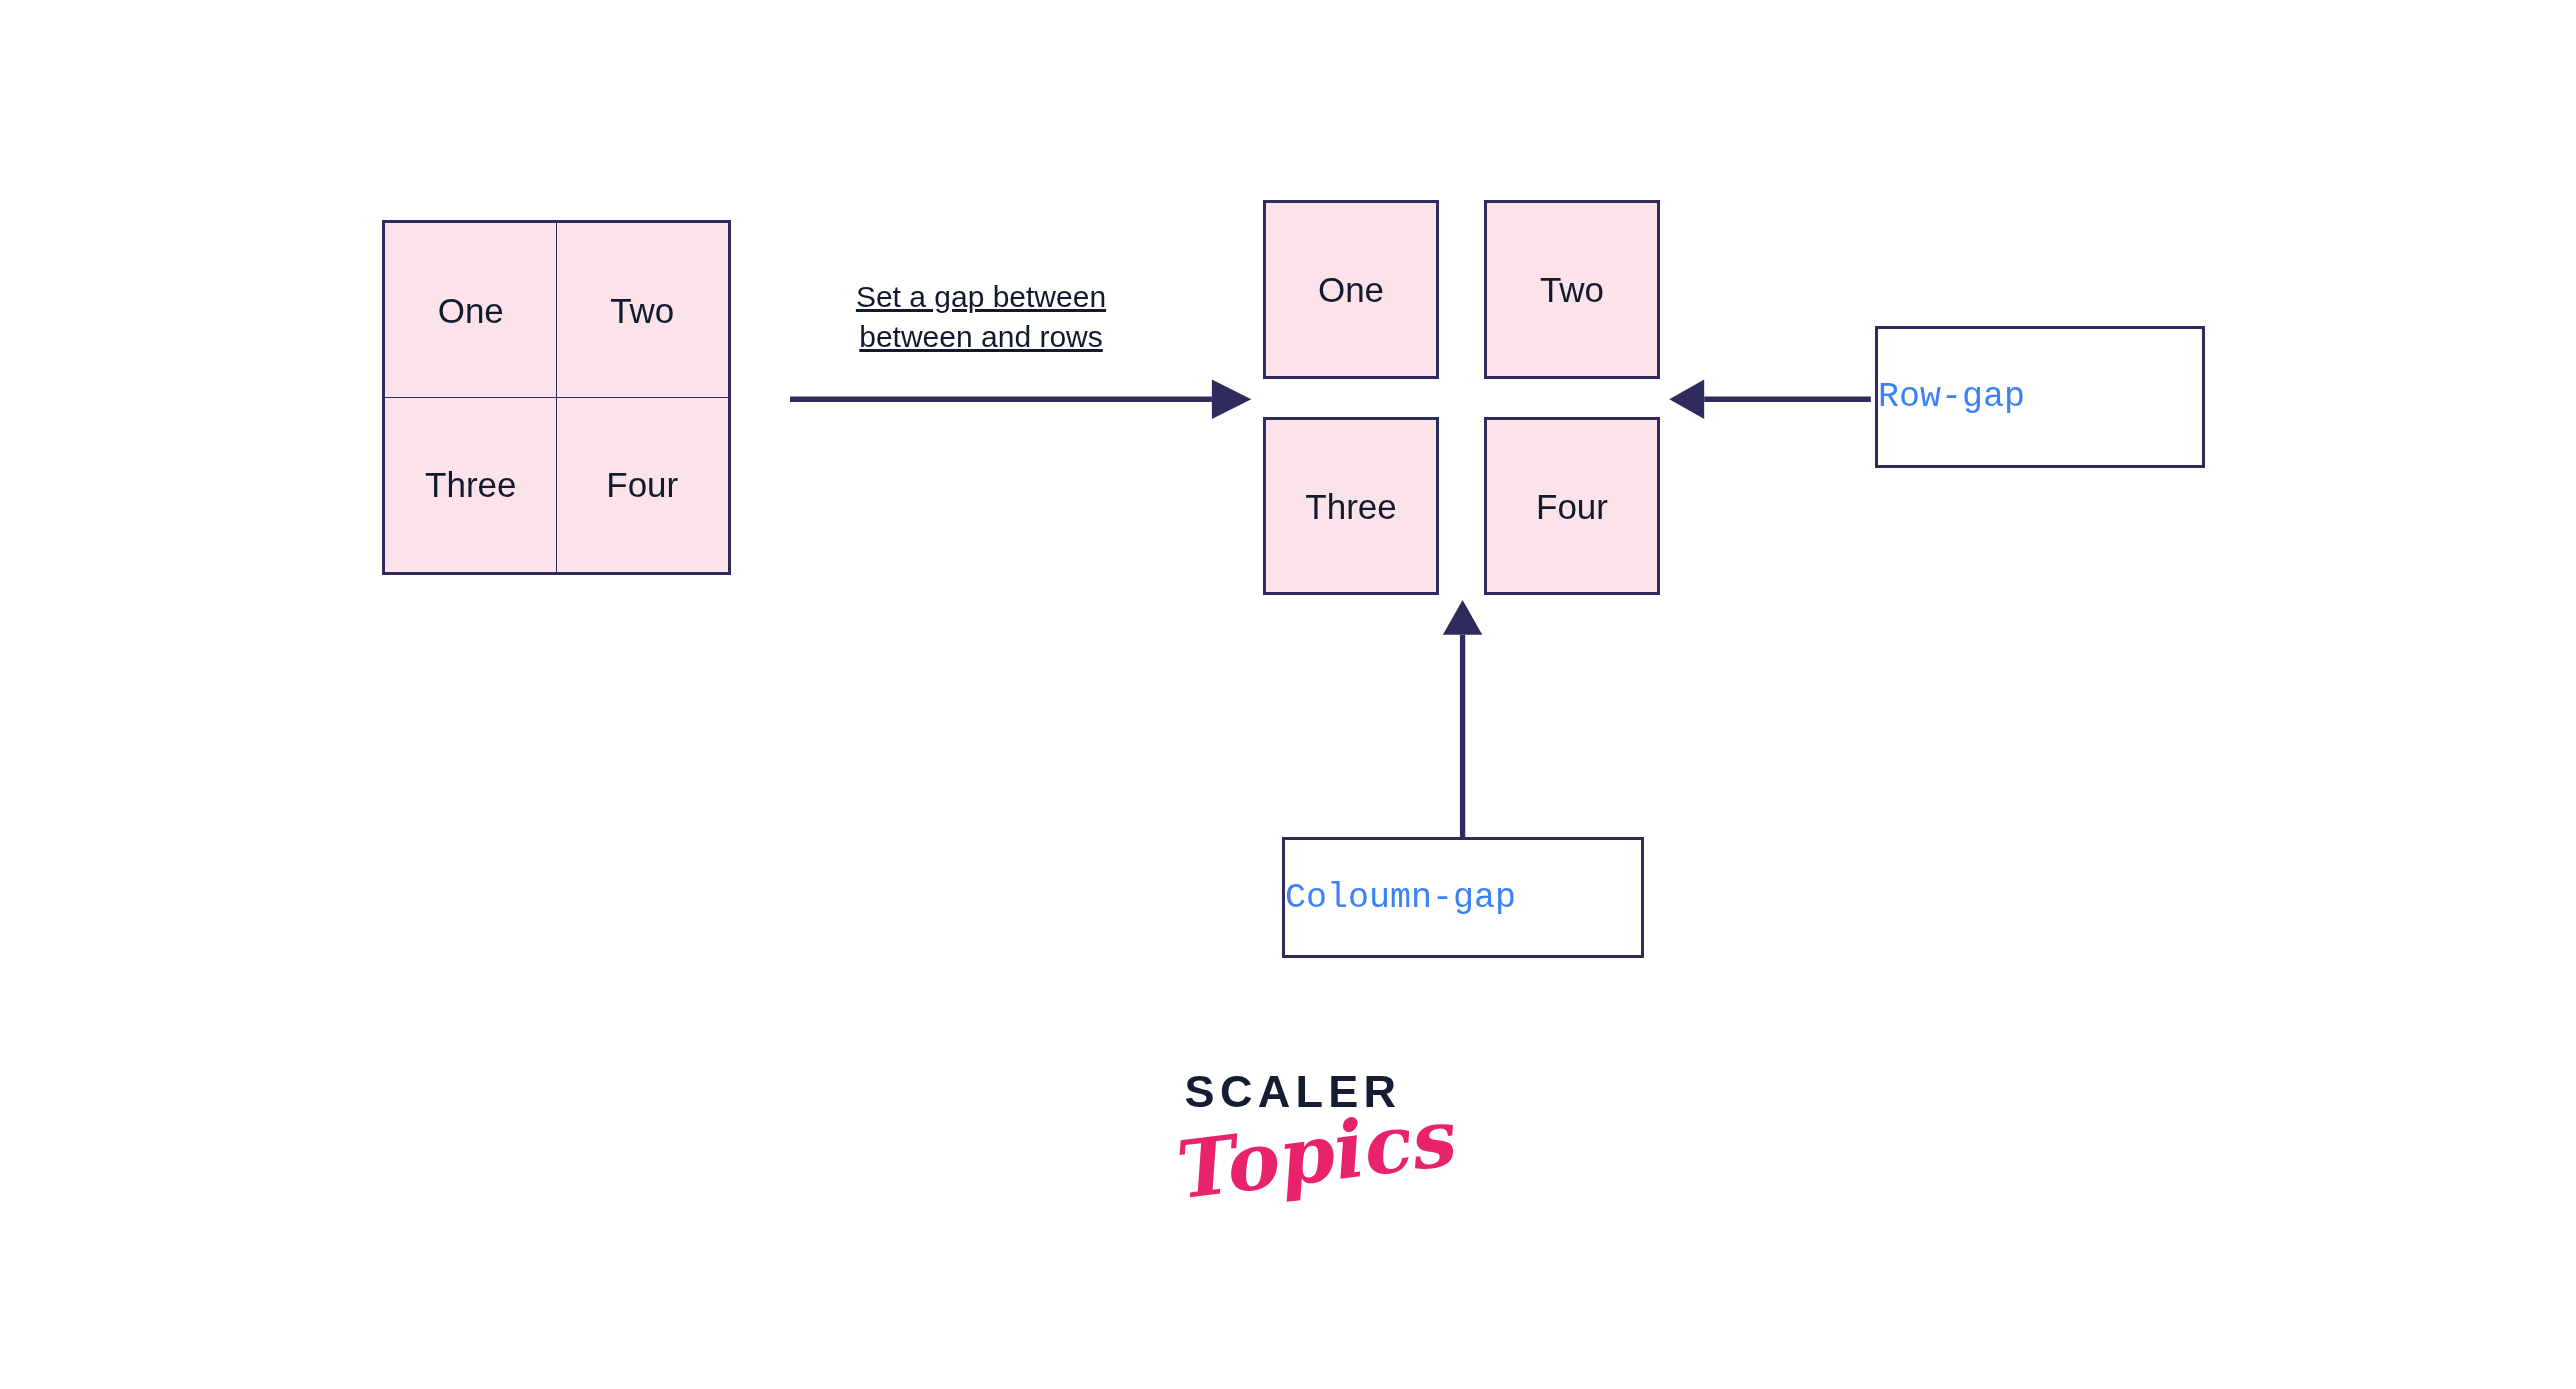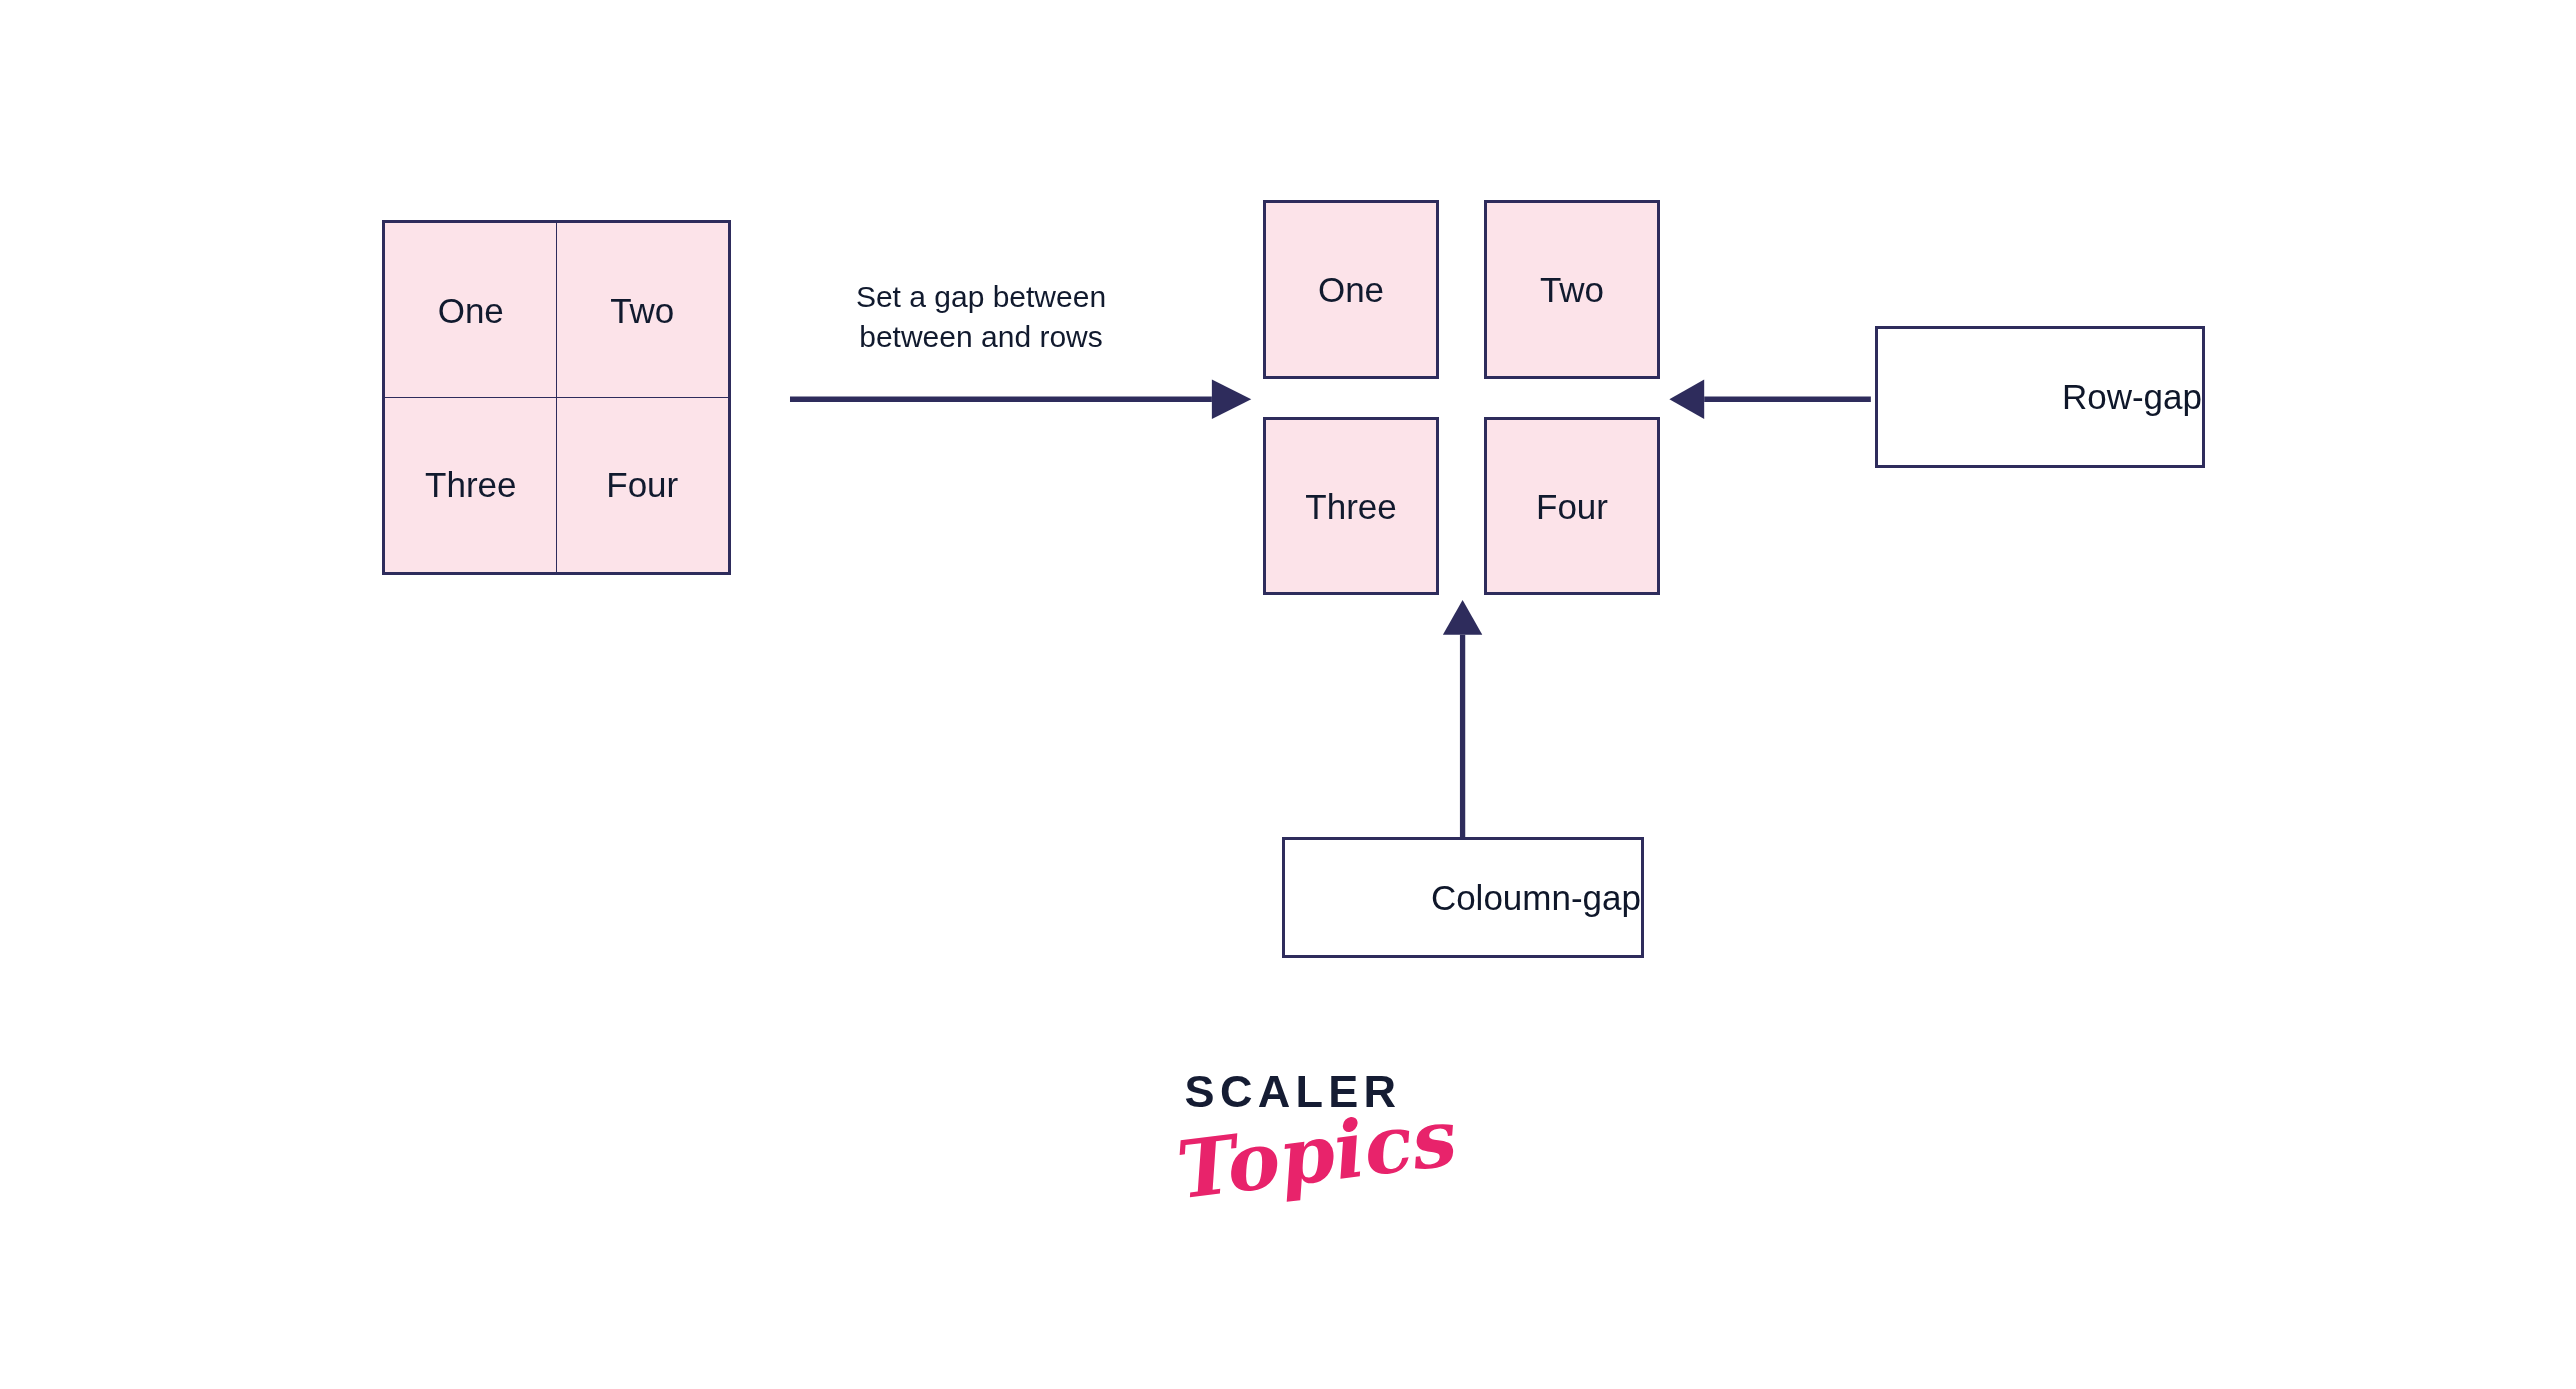--- a/index.html
+++ b/index.html
@@ -75,24 +75,25 @@
   }
 
   
   .label-box {
     position: absolute;
     border: 3.8px solid #2e2c5c;
     background: #ffffff;
     box-sizing: border-box;
     display: flex;
     align-items: center;
-    justify-content: flex-end;
-    color: #0f172a;
+    justify-content: flex-start;
+    color: #3b82f6;
     font-size: 35px;
     white-space: nowrap;
+    font-family: Liberation Mono, monospace;
   }
   #box-rowgap {
     left: 1875px;
     top: 326px;
     width: 330px;
     height: 142px;
   }
   #box-colgap {
     left: 1282px;
     top: 837px;
@@ -113,20 +114,21 @@
   
   #caption {
     position: absolute;
     left: 803px;
     top: 277px;
     width: 356px;
     text-align: center;
     font-size: 30px;
     line-height: 1.32;
     color: #111a2e;
+    text-decoration: underline;
   }
 
   
   #logo {
     position: absolute;
     left: 1172px;
     top: 1069px;
     width: 242px;
     height: 174px;
   }

